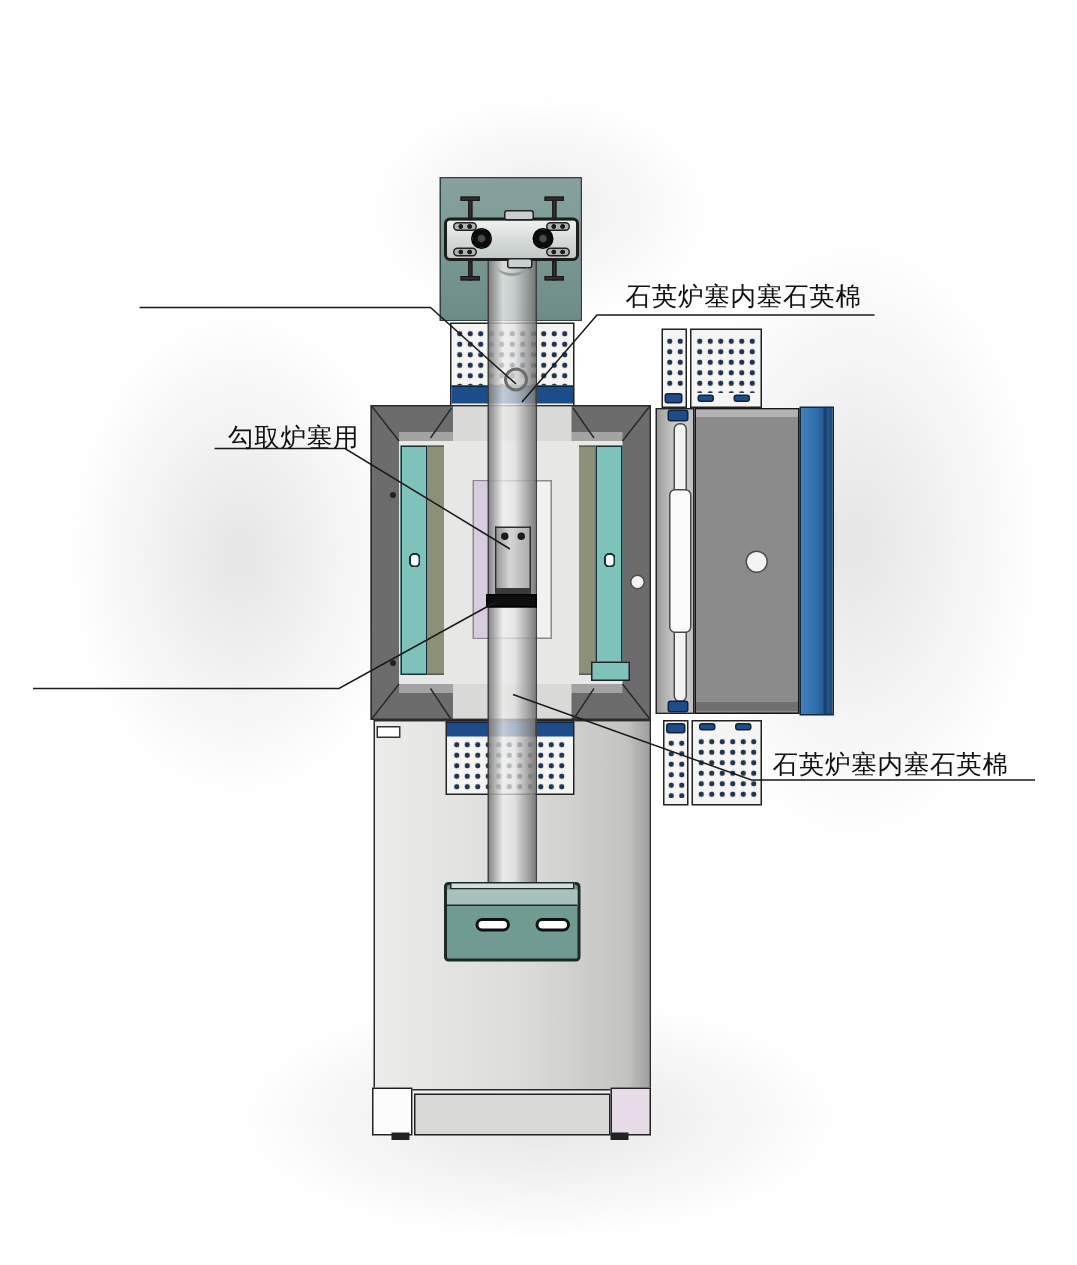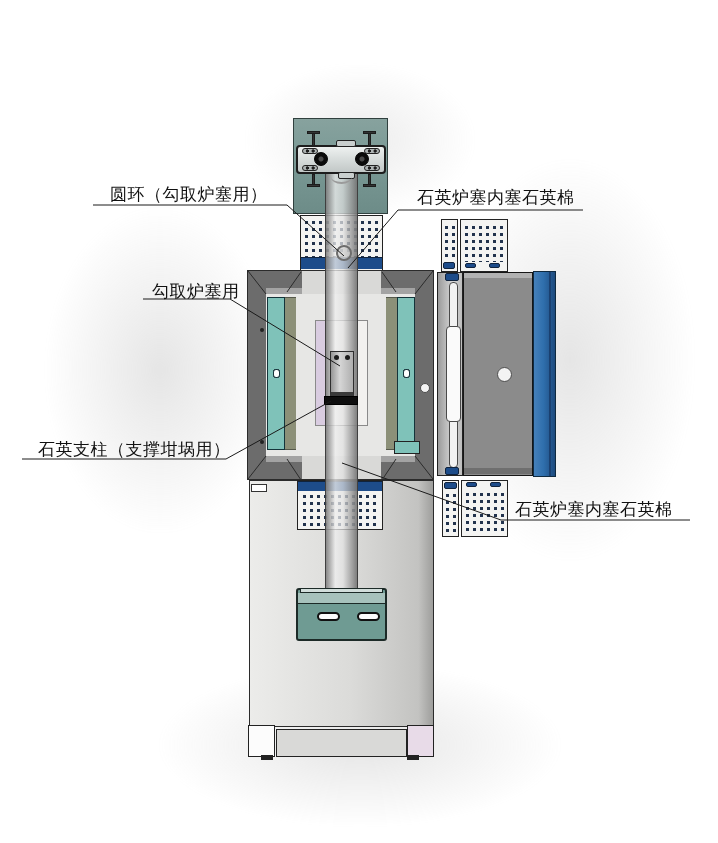--- a/index.html
+++ b/index.html
@@ -212,19 +212,17 @@
 
   <svg class="lines" width="718" height="843" viewBox="0 0 718 843">
     <path d="M93 205 H287 L344 256" fill="none" stroke="#1a1a1a" stroke-width="1"></path>
     <path d="M583 210 H398 L348 268" fill="none" stroke="#1a1a1a" stroke-width="1"></path>
     <path d="M143 299 H230 L340 366" fill="none" stroke="#1a1a1a" stroke-width="1"></path>
     <path d="M22 459 H226 L331 401" fill="none" stroke="#1a1a1a" stroke-width="1"></path>
     <path d="M690 520 H501 L342 463" fill="none" stroke="#1a1a1a" stroke-width="1"></path>
     <path fill="none" stroke="#2b2b2b" stroke-width="1" d="M248 271 L266 294 M433 271 L415 294 M248 479 L266 456 M433 479 L415 456 M301 272 L287 292 M382 272 L396 292 M301 480 L287 459 M382 480 L396 459"></path>
   </svg>
 
-  <div class="label" style="left:110px;top:183px;">圆环（勾取炉塞用）</div>
   <div class="label" style="left:417px;top:186px;">石英炉塞内塞石英棉</div>
   <div class="label" style="left:152px;top:280px;">勾取炉塞用</div>
-  <div class="label" style="left:38px;top:438px;">石英支柱（支撑坩埚用）</div>
   <div class="label" style="left:515px;top:498px;">石英炉塞内塞石英棉</div>
 
 </div>
 
 </body></html>

